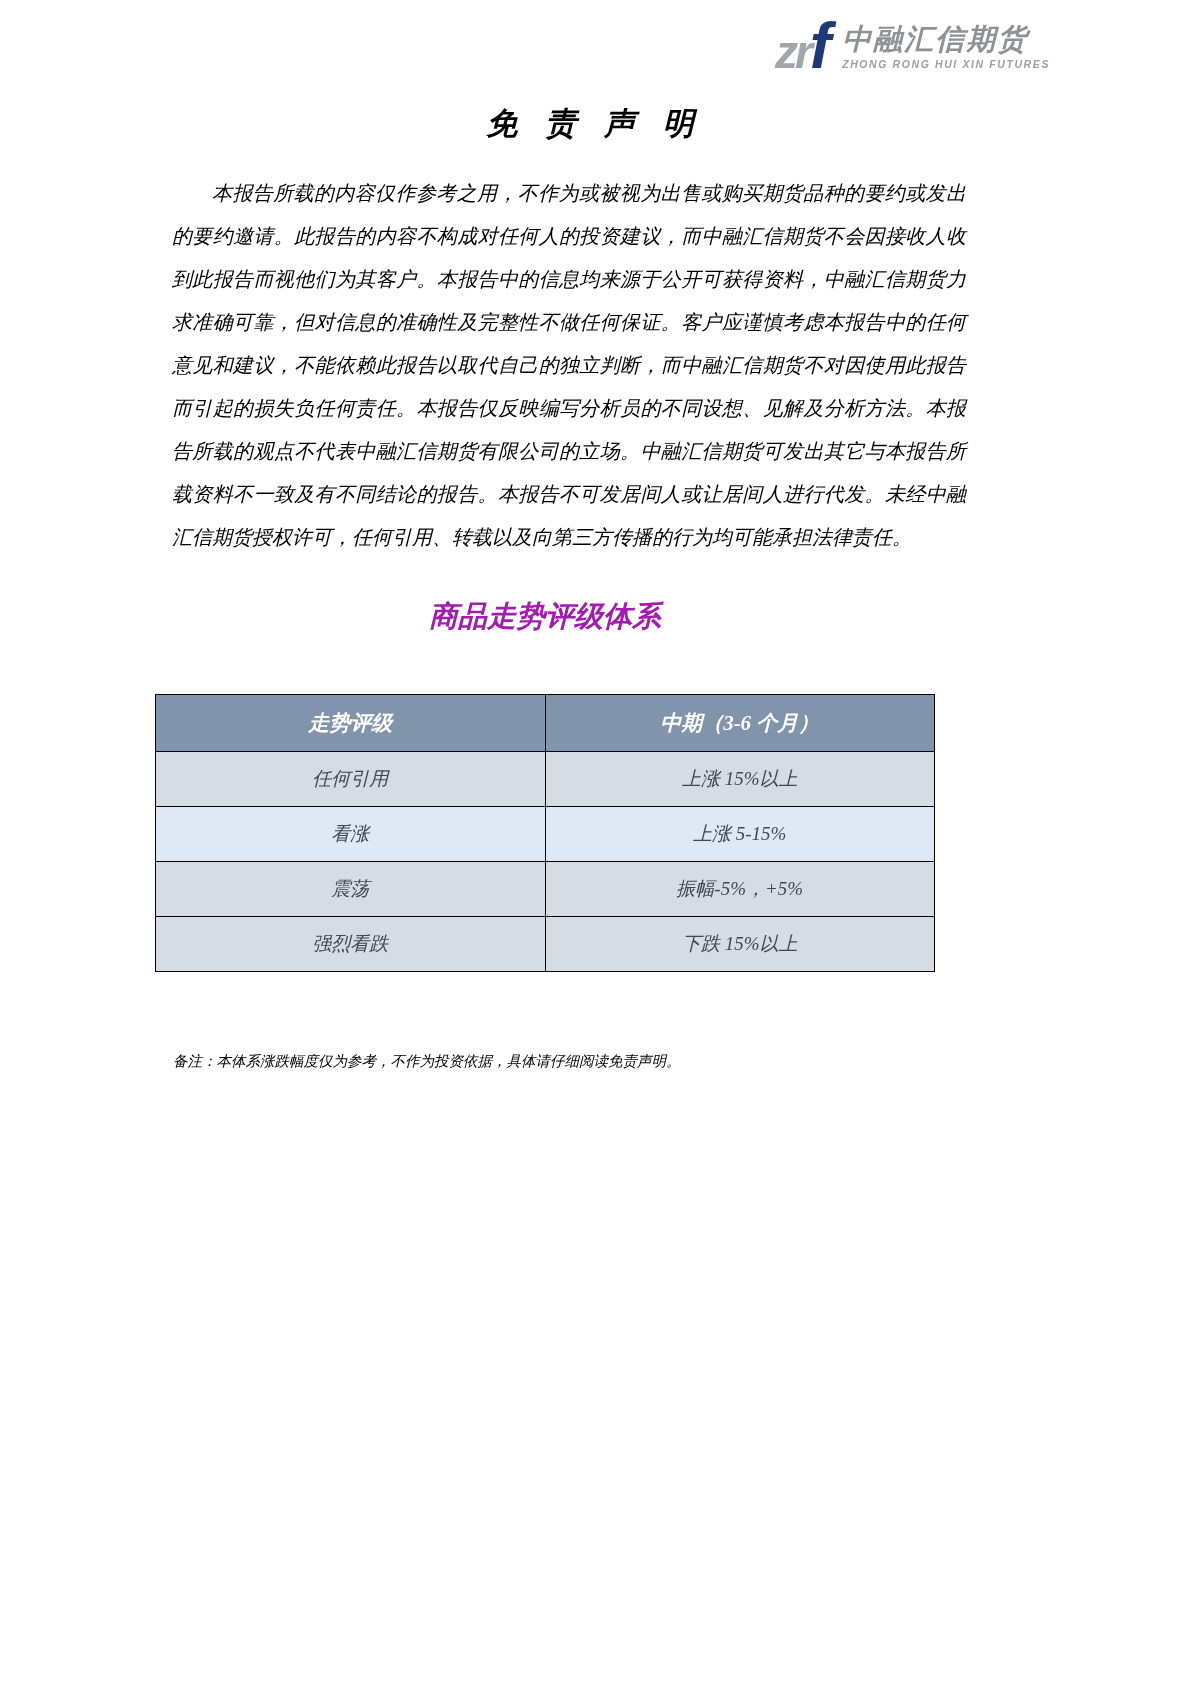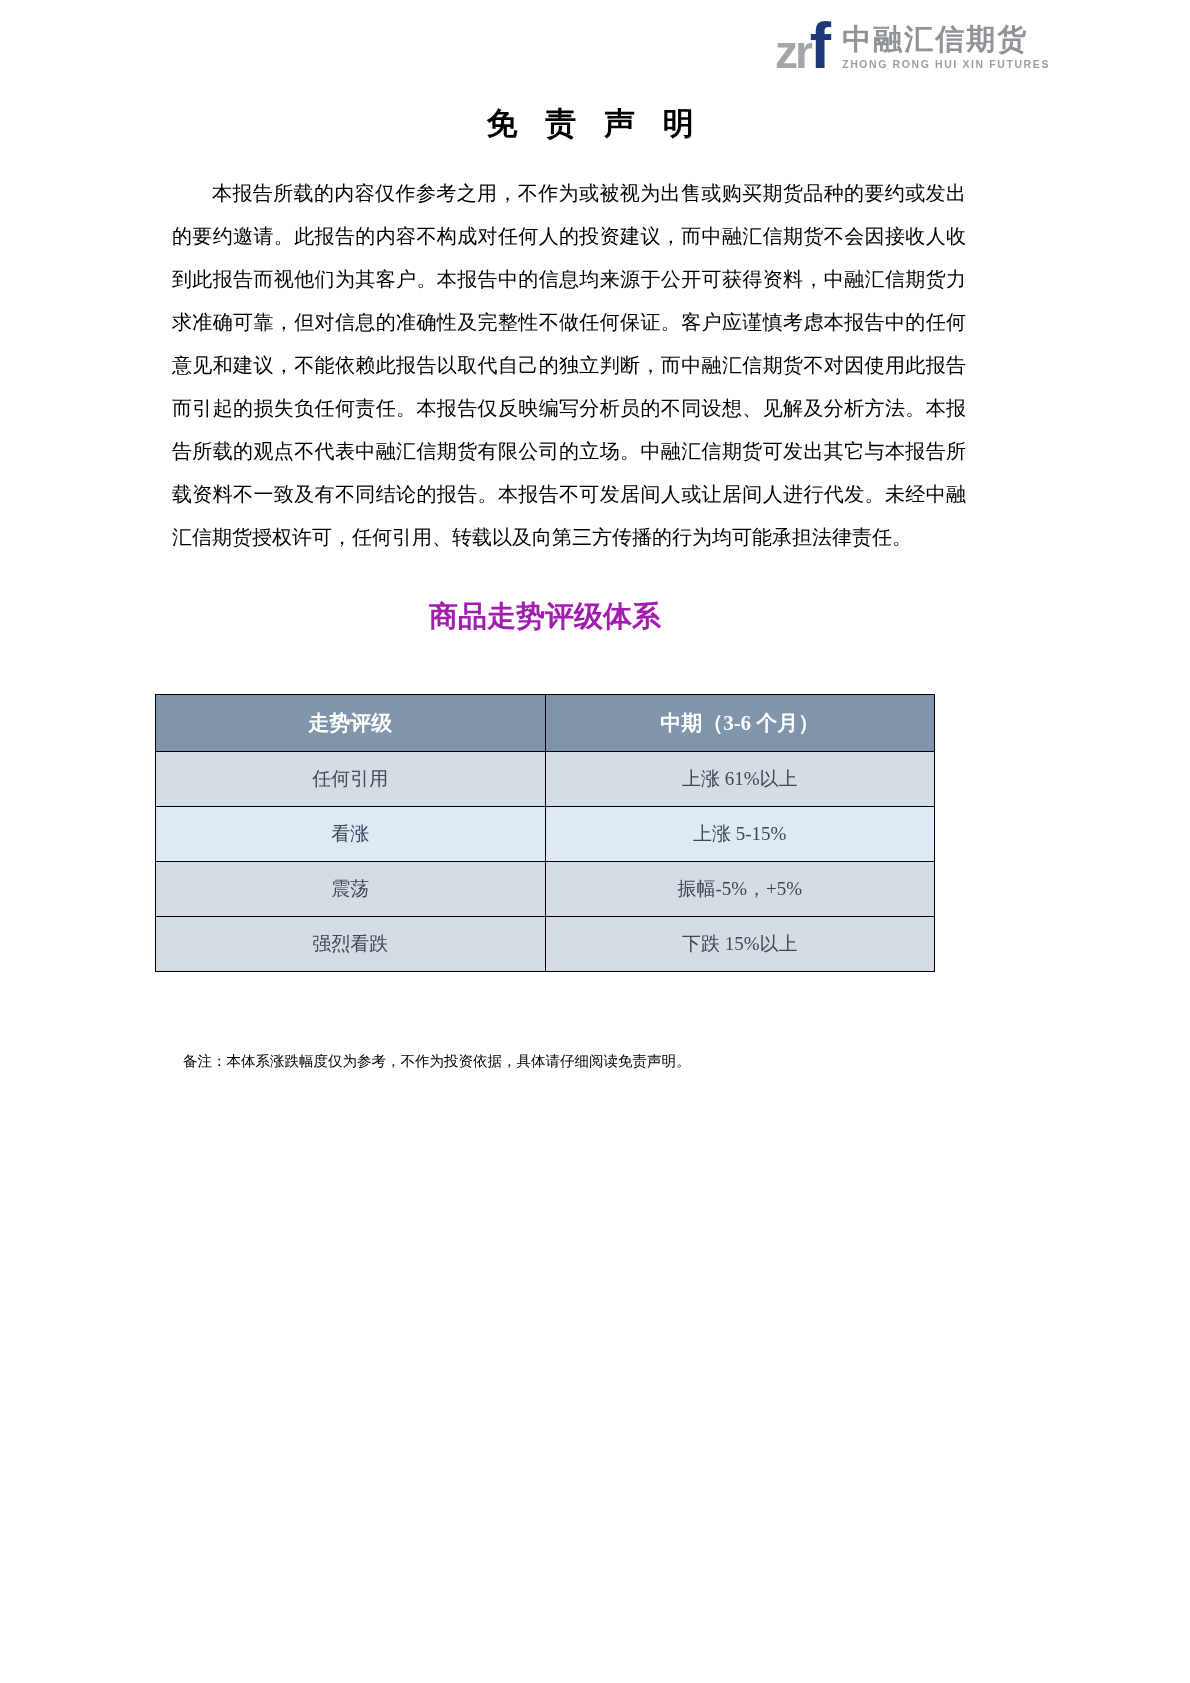--- a/index.html
+++ b/index.html
@@ -6,20 +6,21 @@
   html,body { background:#ffffff; }
   .page {
     position:relative;
     width:1190px;
     height:1471px;
     margin:0 auto;
     background:#ffffff;
     font-family:"Liberation Serif","DejaVu Serif",serif;
     color:#000;
     overflow:hidden;
+    font-style:italic;
   }
 
   
   .logo {
     position:absolute;
     top:22px;
     right:140px;
     display:flex;
     align-items:flex-end;
     gap:14px;
@@ -117,21 +118,21 @@
     font-size:19px;
     color:#3d4756;
   }
   .rating-table tr.row-a td { background:var(--row-odd,#d6dce3); }
   .rating-table tr.row-b td { background:var(--row-even,#dfe9f5); }
 
   
   .note {
     position:absolute;
     top:1052px;
-    left:183px;
+    left:173px;
     font-size:14.5px;
     color:#000;
   }
   .footer {
     position:absolute;
     top:1613px;
     left:172px;
     font-size:18px;
     color:var(--footer-text,#74839a);
   }
@@ -158,21 +159,21 @@
   <table class="rating-table">
     <thead>
       <tr>
           <th>走势评级</th>
           <th>中期（3-6 个月）</th>
         </tr>
     </thead>
     <tbody>
         <tr class="row-a">
           <td>任何引用</td>
-          <td>上涨 61%以上</td>
+          <td>上涨 15%以上</td>
         </tr>
         <tr class="row-b">
           <td>看涨</td>
           <td>上涨 5-15%</td>
         </tr>
         <tr class="row-a">
           <td>震荡</td>
           <td>振幅-5%，+5%</td>
         </tr>
         <tr class="row-a">

